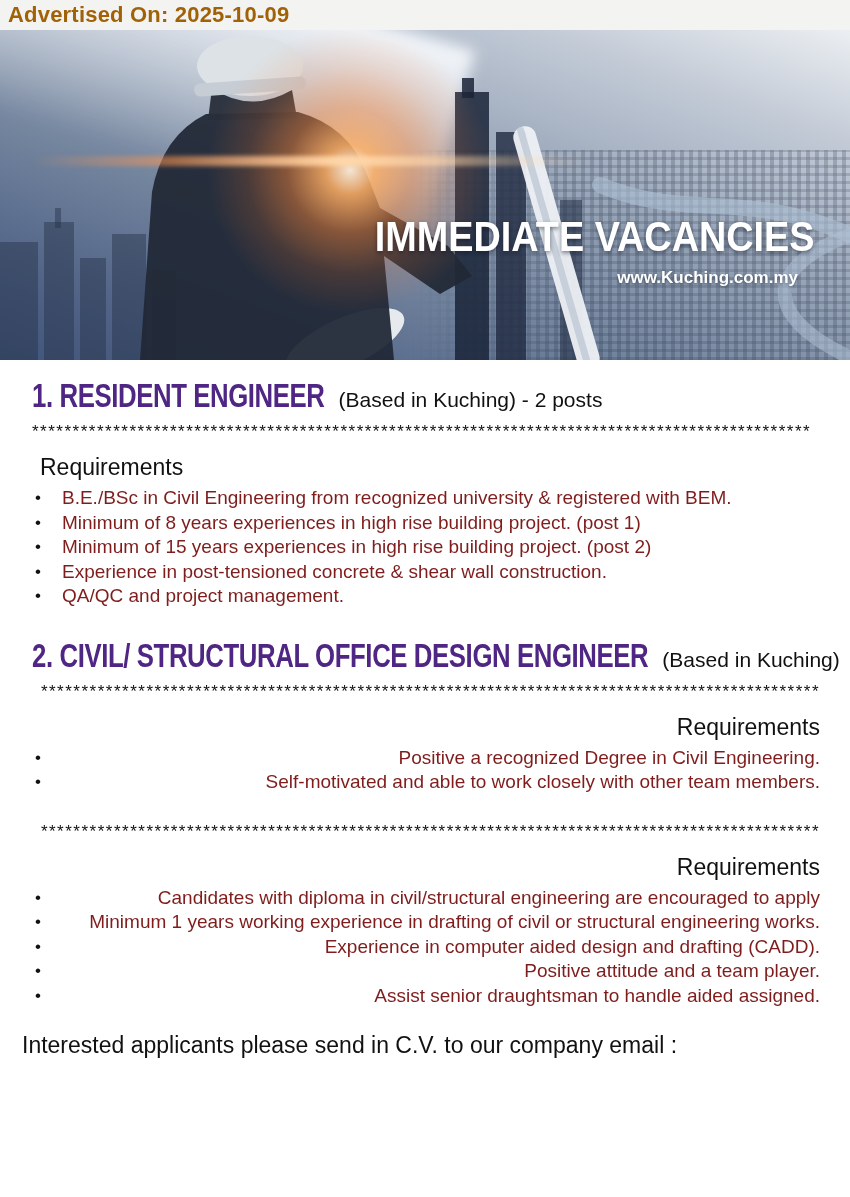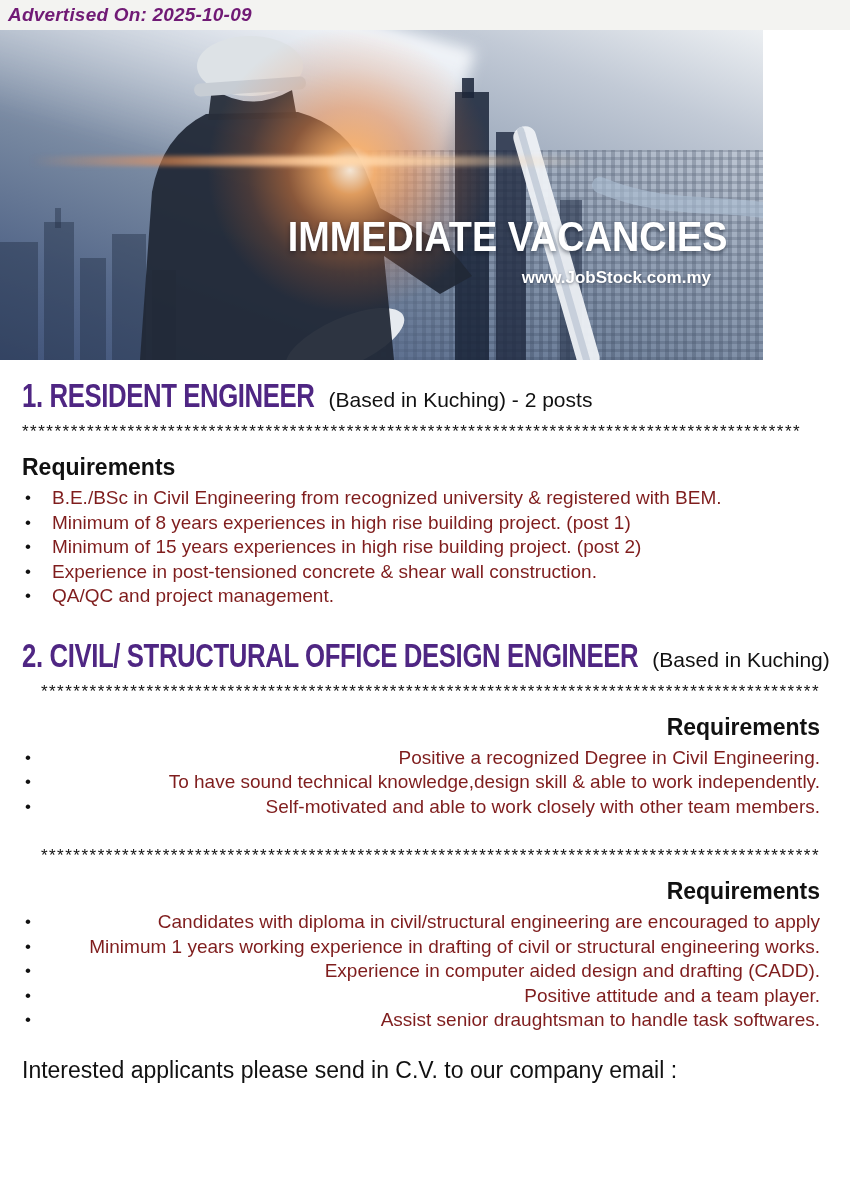--- a/index.html
+++ b/index.html
@@ -5,26 +5,26 @@
   * { margin:0; padding:0; box-sizing:border-box; }
   html,body { width:850px; background:#ffffff; font-family:"Liberation Sans", sans-serif; }
   body { width:850px; height:1197px; overflow:hidden; }
 
   
   .topbar {
     height:30px; background:#f3f3f1;
     display:flex; align-items:center; padding-left:8px;
   }
   .topbar .adv {
-    font-size:19px; font-weight:bold; color:#701a75; letter-spacing:0.2px;font-style:italic;
+    font-size:22px; font-weight:bold; color:#a16207; letter-spacing:0.2px;
   }
 
   
   .hero {
-    position:relative; width:763px; height:330px; overflow:hidden;
+    position:relative; width:850px; height:330px; overflow:hidden;
     background:linear-gradient(200deg,#eceff2 0%, #c2cad6 18%, #9aa7ba 40%, #75869f 62%, #55688a 82%, #41547a 100%);
   }
   .hero .band {
     position:absolute; left:-100px; top:-60px; width:560px; height:190px;
     transform:rotate(16deg);
     background:linear-gradient(to bottom, rgba(250,252,255,0.9), rgba(250,252,255,0));
     filter:blur(7px);
   }
   .hero .city-texture {
     position:absolute; right:0; top:120px; width:440px; height:210px;
@@ -54,39 +54,39 @@
     transform:scaleX(0.9); transform-origin:100% 50%;
     text-shadow:0 2px 5px rgba(10,18,32,0.5);
   }
   .hero .site {
     position:absolute; right:52px; top:238px;
     color:#ffffff; font-weight:bold; font-size:17px;
     text-shadow:0 1px 3px rgba(10,18,32,0.5);
   }
 
   
-  .content { padding:17px 30px 0 22px; }
+  .content { padding:17px 30px 0 32px; }
 
   .job { margin-top:0; }
   .job + .job { margin-top:28px;text-align:right; }
 
   .job-head { white-space:nowrap; line-height:38px; }
   .cond {
     display:inline-block; color:#4F2683; font-weight:bold; font-size:33px;
     letter-spacing:-0.5px; transform:scaleX(0.78); transform-origin:0 60%;
     vertical-align:baseline;
   }
   .job-note { font-size:21px; color:#111111; margin-left:14px; }
 
   .divider {
     font-size:17px; color:#111111; letter-spacing:1.5px;
     white-space:nowrap; overflow:hidden; line-height:18px; margin-top:2px;
   }
 
-  .req-label { font-size:23px; font-weight:bold; color:#111111; margin-top:13px; }
+  .req-label { font-size:23px; font-weight:normal; color:#111111; margin-top:13px;margin-left:8px; }
 
   ul.reqs { list-style:none; margin-top:5px; }
   ul.reqs li {
     position:relative; padding-left:30px; font-size:19px; color:#7f1d1d;
     line-height:24.5px;
   }
   ul.reqs li::before {
     content:"•"; position:absolute; left:3px; top:0; font-size:17px; color:#111111;
   }
 
@@ -134,21 +134,21 @@
     </g>
 
     <rect x="545" y="92" width="23" height="252" rx="11" fill="#eef1f5" opacity="0.95" transform="rotate(-16 556 218)"></rect>
     <rect x="551" y="92" width="7" height="252" rx="3" fill="#c3ccd8" opacity="0.9" transform="rotate(-16 556 218)"></rect>
   </svg>
 
   <div class="flare"></div>
   <div class="flare-streak"></div>
 
   <div class="title">IMMEDIATE VACANCIES</div>
-  <div class="site">www.JobStock.com.my</div>
+  <div class="site">www.Kuching.com.my</div>
 </div>
 
 <div class="content">
 
   <div class="job">
     <div class="job-head">
       <span class="cond" style="margin-right: -82.5px;">1. RESIDENT ENGINEER</span><span class="job-note">(Based in Kuching) - 2 posts</span>
     </div>
     <div class="divider">************************************************************************************************</div>
     <div class="req-label">Requirements</div>
@@ -162,34 +162,33 @@
   </div>
 
   <div class="job">
     <div class="job-head">
       <span class="cond" style="margin-right: -173.8px;">2. CIVIL/ STRUCTURAL OFFICE DESIGN ENGINEER</span><span class="job-note">(Based in Kuching)</span>
     </div>
     <div class="divider">************************************************************************************************</div>
     <div class="req-label">Requirements</div>
     <ul class="reqs">
       <li>Positive a recognized Degree in Civil Engineering.</li>
-      <li>To have sound technical knowledge,design skill &amp; able to work independently.</li>
       <li>Self-motivated and able to work closely with other team members.</li>
     </ul>
   </div>
 
   <div class="job">
     <div class="divider">************************************************************************************************</div>
     <div class="req-label">Requirements</div>
     <ul class="reqs">
       <li>Candidates with diploma in civil/structural engineering are encouraged to apply</li>
       <li>Minimum 1 years working experience in drafting of civil or structural engineering works.</li>
       <li>Experience in computer aided design and drafting (CADD).</li>
       <li>Positive attitude and a team player.</li>
-      <li>Assist senior draughtsman to handle task softwares.</li>
+      <li>Assist senior draughtsman to handle aided assigned.</li>
     </ul>
   </div>
 
 </div>
 
 <div class="footer">
   <div class="cta">Interested applicants please send in C.V. to  our company email :</div>
 
 </div>
 

